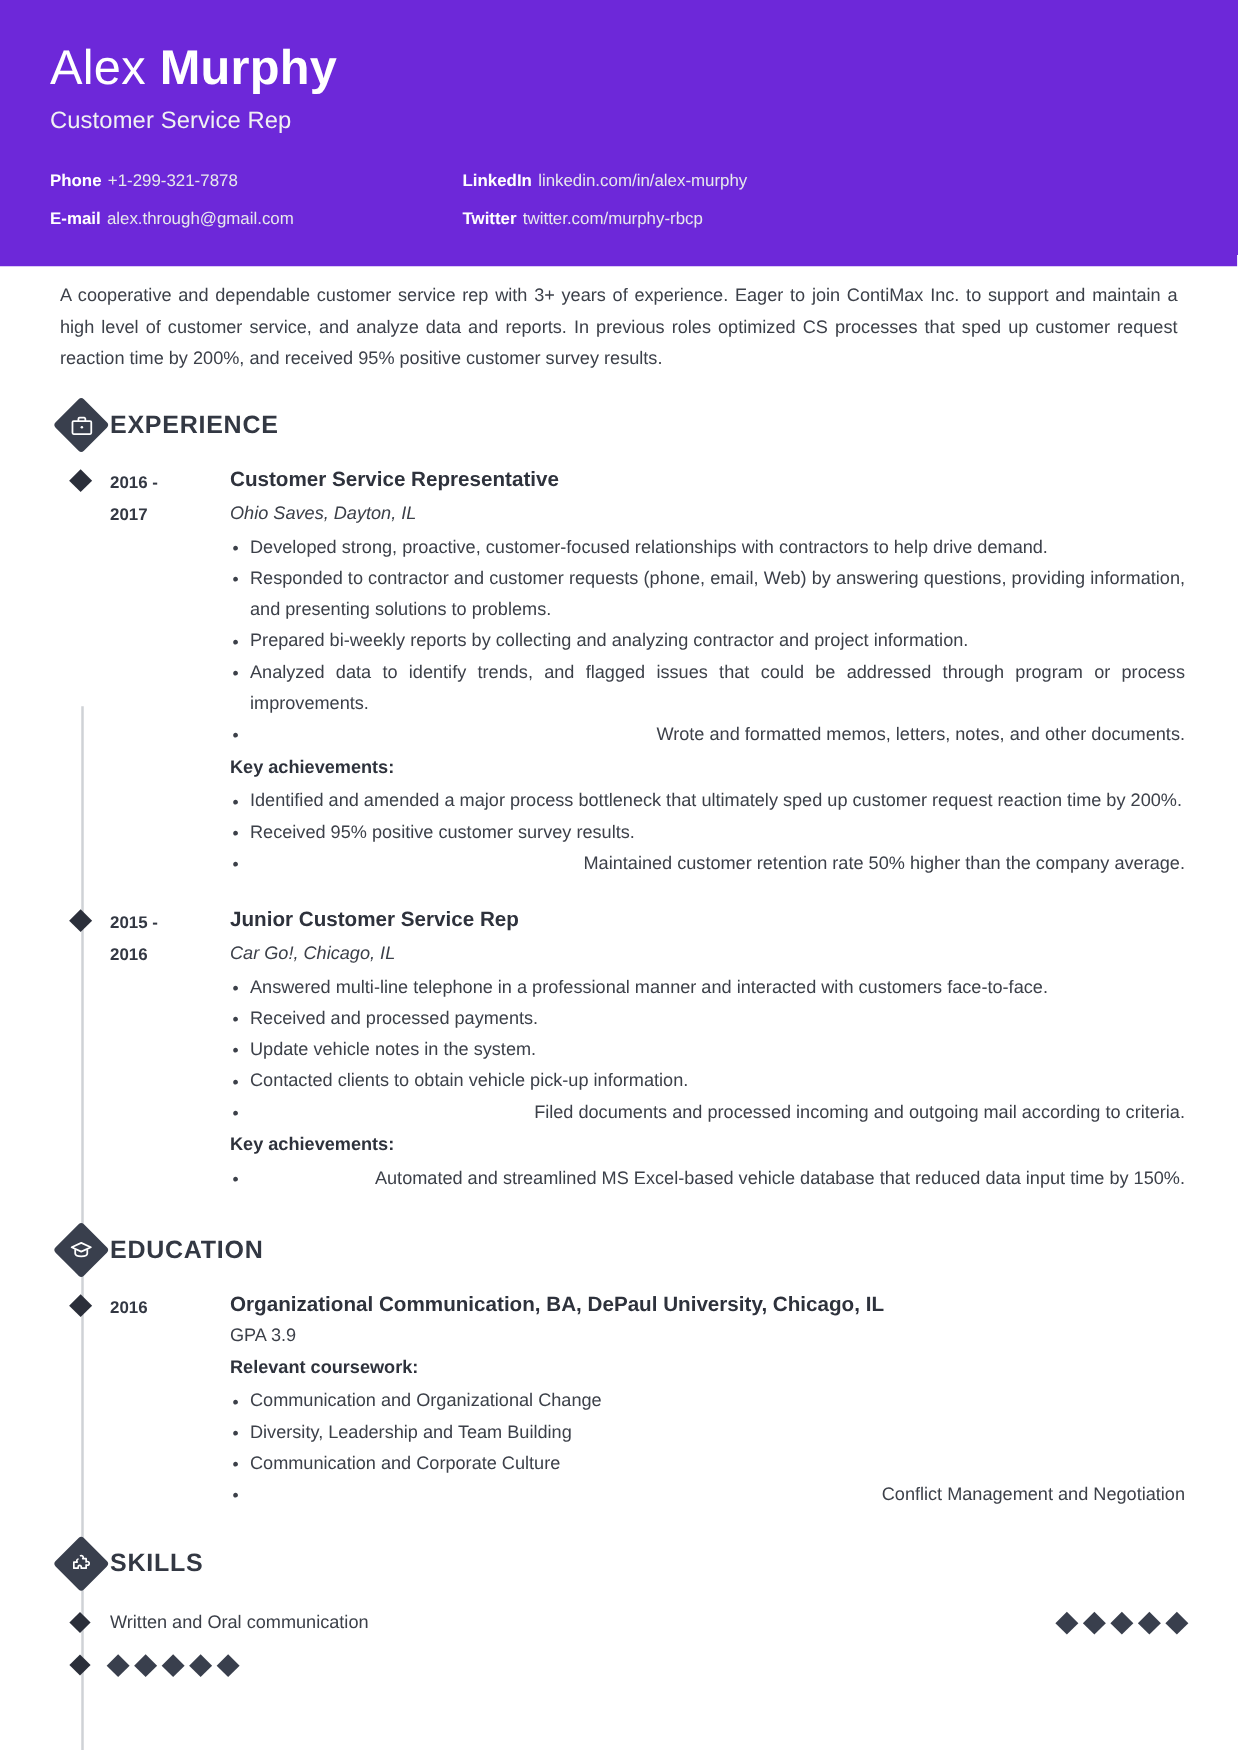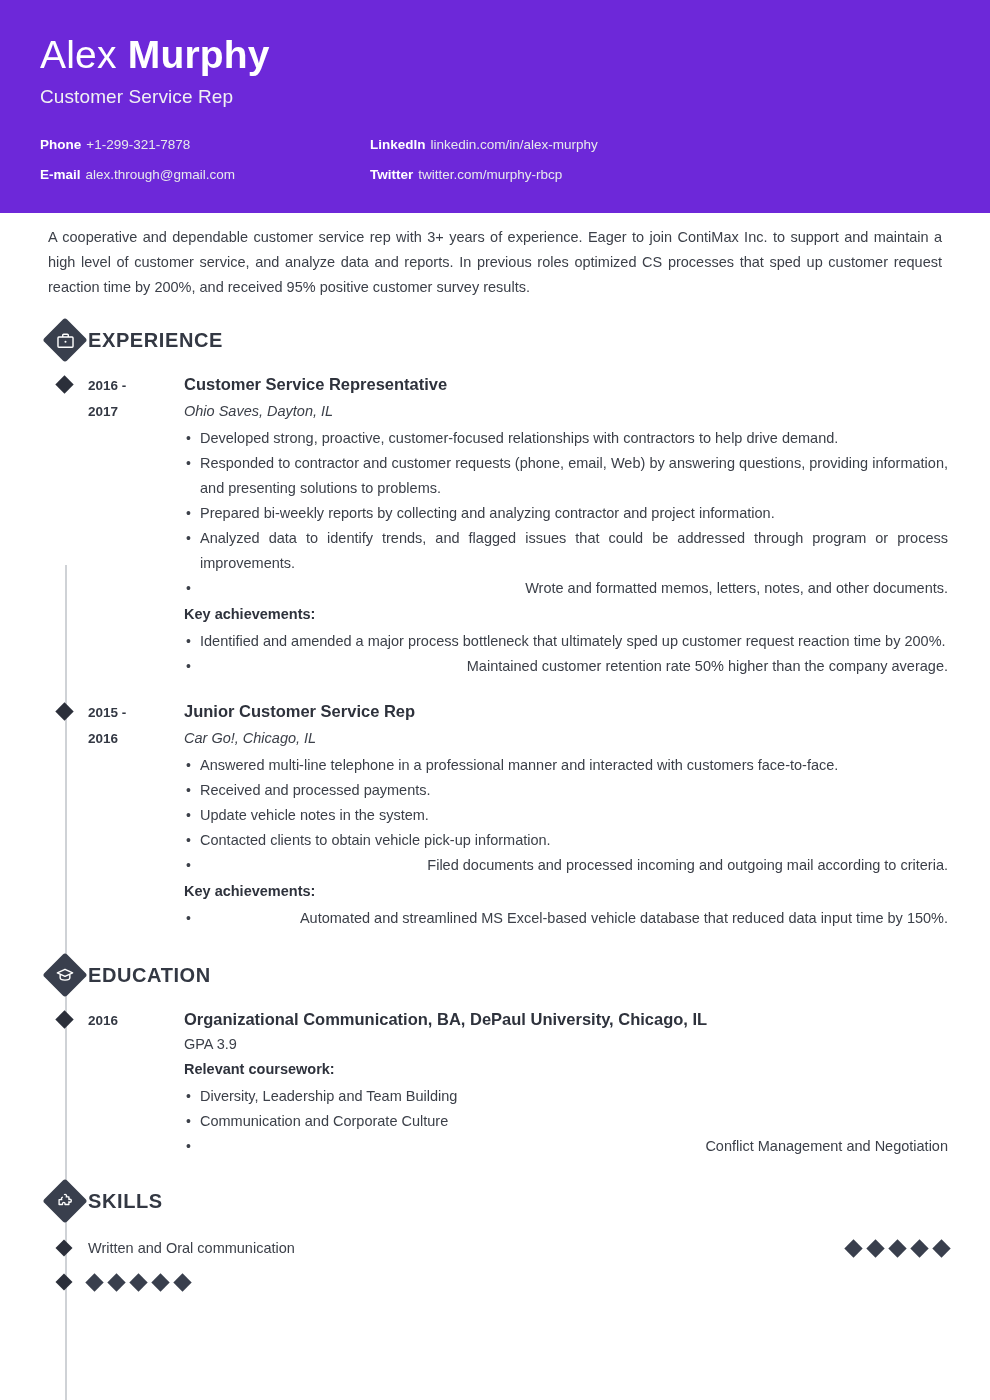--- a/index.html
+++ b/index.html
@@ -298,20 +298,21 @@
           <ul class="bullets">
             <li>Developed strong, proactive, customer-focused relationships with contractors to help drive demand.</li>
             <li>Responded to contractor and customer requests (phone, email, Web) by answering questions, providing information, and presenting solutions to problems.</li>
             <li>Prepared bi-weekly reports by collecting and analyzing contractor and project information.</li>
             <li>Analyzed data to identify trends, and flagged issues that could be addressed through program or process improvements.</li>
             <li>Wrote and formatted memos, letters, notes, and other documents.</li>
           </ul>
           <div class="key-ach">Key achievements:</div>
           <ul class="bullets">
             <li>Identified and amended a major process bottleneck that ultimately sped up customer request reaction time by 200%.</li>
+            <li>Received 95% positive customer survey results.</li>
             <li>Maintained customer retention rate 50% higher than the company average.</li>
           </ul>
         </div>
       </div>
 
       <div class="entry" style="margin-top:20px;">
         <span class="bullet-dia"></span>
         <div class="dates">
           <div>2015 -</div>
           <div>2016</div>
@@ -347,20 +348,21 @@
       </div>
 
       <div class="entry">
         <span class="bullet-dia"></span>
         <div class="dates">2016</div>
         <div class="content">
           <div class="role">Organizational Communication, BA, DePaul University, Chicago, IL</div>
           <div class="edu-line">GPA 3.9</div>
           <div class="edu-sub-head">Relevant coursework:</div>
           <ul class="bullets">
+            <li>Communication and Organizational Change</li>
             <li>Diversity, Leadership and Team Building</li>
             <li>Communication and Corporate Culture</li>
             <li>Conflict Management and Negotiation</li>
           </ul>
         </div>
       </div>
     </div>
 
     <div class="section">
       <div class="section-head" style="margin-top:16px;">

